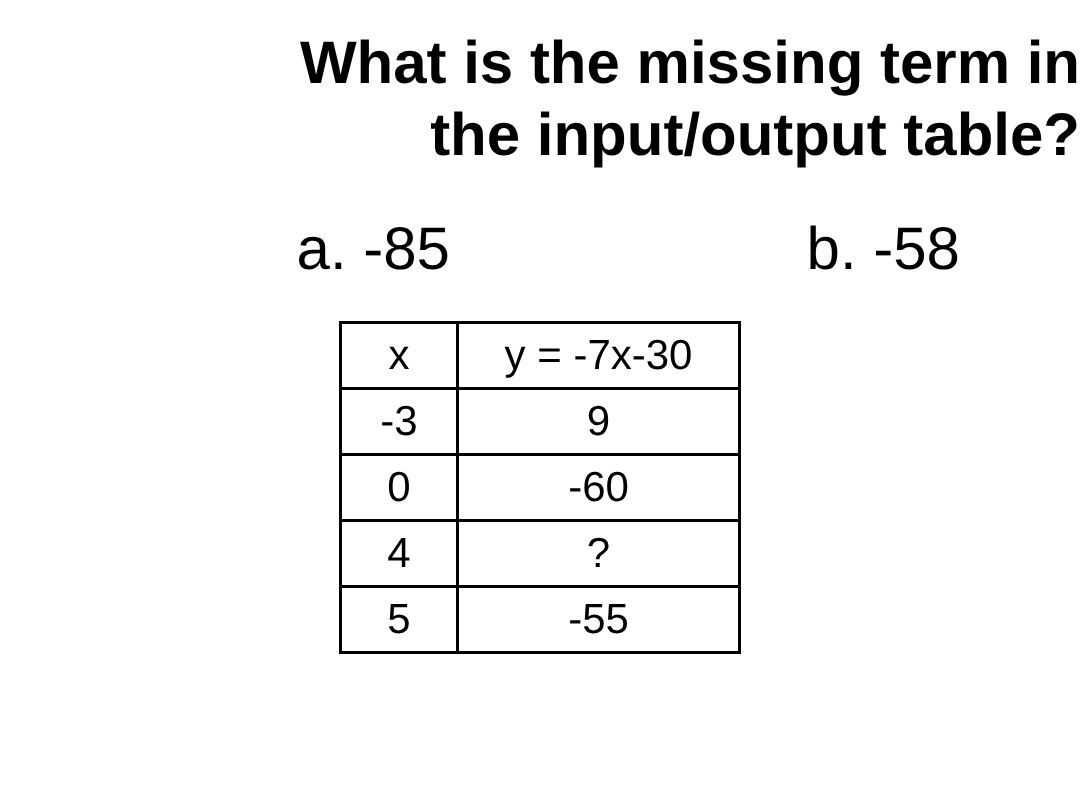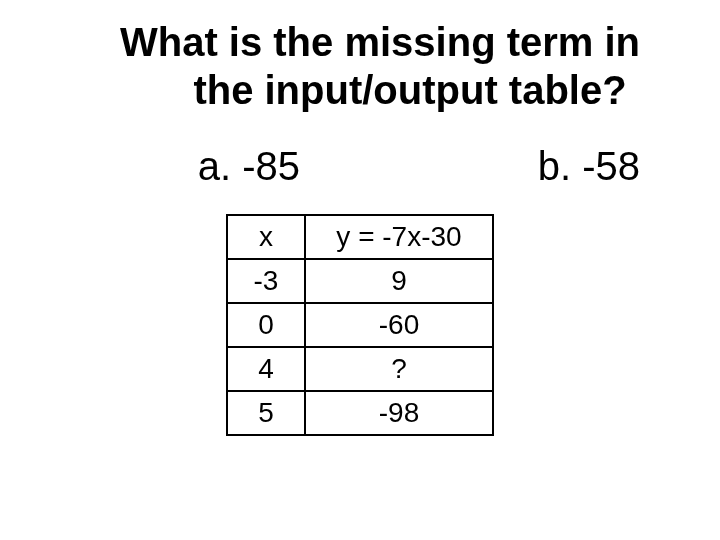--- a/index.html
+++ b/index.html
@@ -11,21 +11,21 @@
     font-family: Arial, Helvetica, sans-serif;
     color: #000;
   }
   .page {
     padding-top: 18px;
   }
   .question {
     font-weight: bold;
     font-size: 40px;
     line-height: 1.2;
-    text-align: center;
+    text-align: right;
     margin-left: 40px;
   }
   .question .line2 {
     margin-left: 60px;
   }
   .choices {
     font-size: 40px;
     line-height: 1.2;
     margin-top: 4px;
   }
@@ -95,18 +95,18 @@
     <tr>
       <td class="x-col">0</td>
       <td class="y-col">-60</td>
     </tr>
     <tr>
       <td class="x-col">4</td>
       <td class="y-col">?</td>
     </tr>
     <tr>
       <td class="x-col">5</td>
-      <td class="y-col">-98</td>
+      <td class="y-col">-55</td>
     </tr>
   </tbody>
     </table>
 
 </div>
 
 </body></html>

